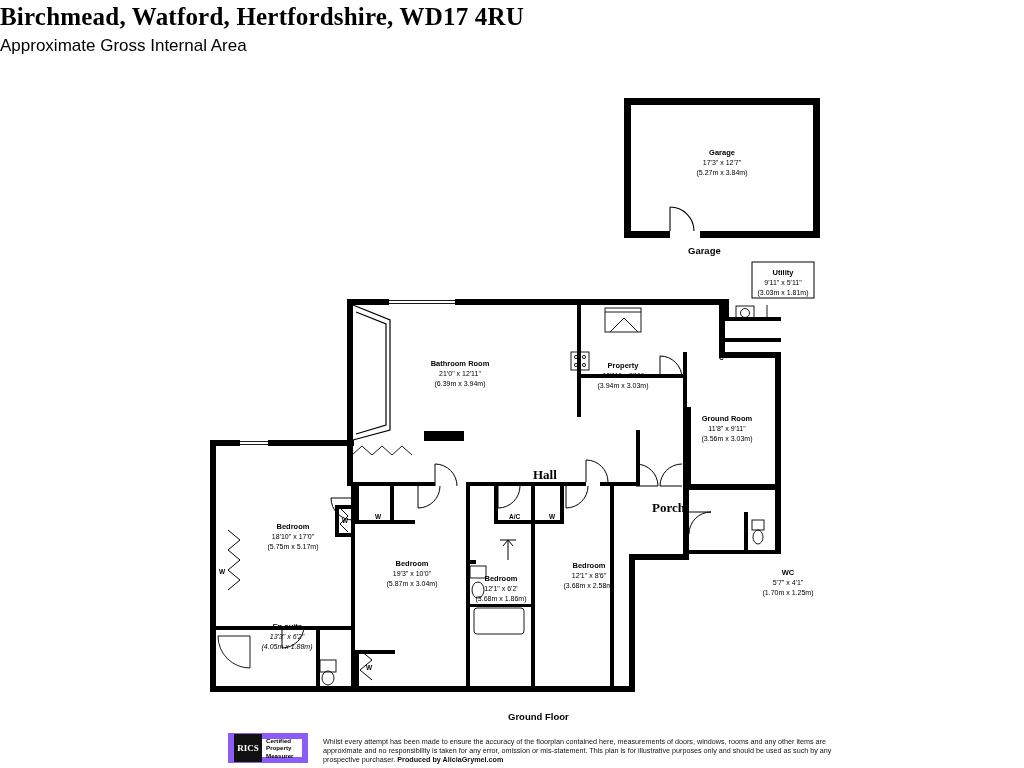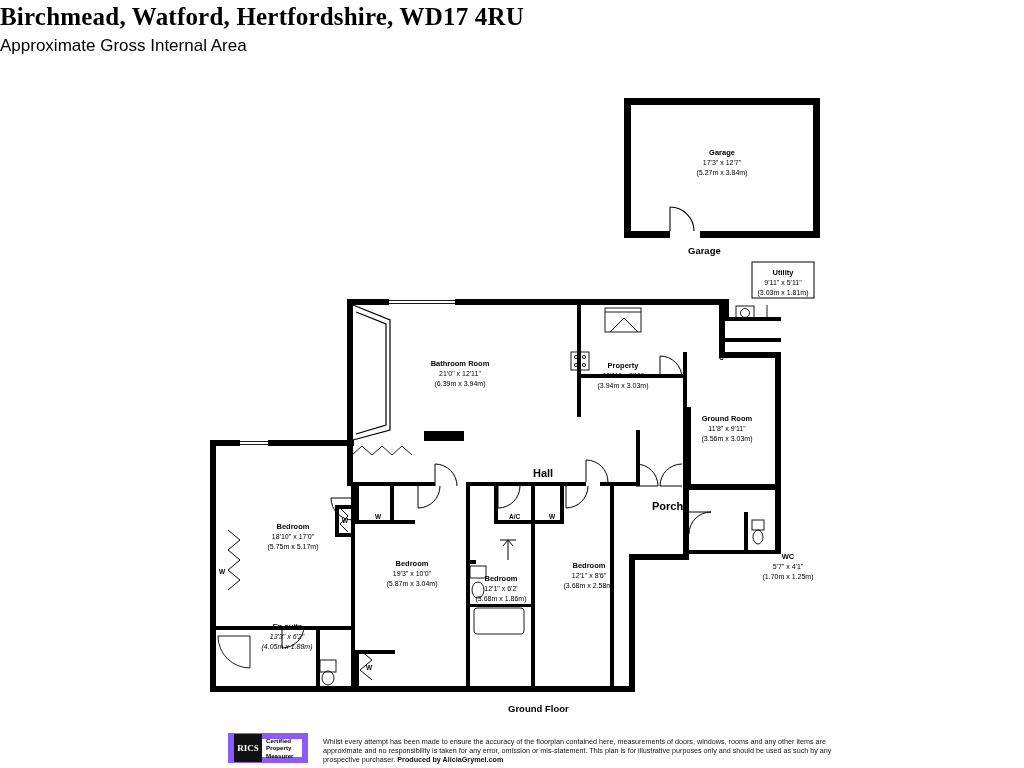--- a/index.html
+++ b/index.html
@@ -64,31 +64,32 @@
     line-height: 9.5px;
     white-space: nowrap;
   }
   .room .rdim2 {
     font-size: 7px;
     line-height: 9.5px;
     white-space: nowrap;
   }
   .plain-label {
     position: absolute;
-    font-family: Liberation Sans, sans-serif;
-    font-size: 11px;
+    font-family: Liberation Serif, serif;
+    font-size: 13px;
     font-weight: bold;
     white-space: nowrap;
   }
   .floor-label {
     position: absolute;
     font-family: "Liberation Sans", sans-serif;
     font-size: 9.5px;
     font-weight: bold;
     white-space: nowrap;
+    margin-top: 8px;
   }
   .garage-label {
     position: absolute;
     font-family: "Liberation Sans", sans-serif;
     font-size: 9.5px;
     font-weight: bold;
     white-space: nowrap;
   }
   .tiny-label {
     position: absolute;
@@ -423,21 +424,21 @@
   <div class="rdim">12'1" x 6'2'</div>
   <div class="rdim2">(3.68m x 1.86m)</div>
 </div>
 
 <div class="room" style="left:232px; top:622px; width:110px;font-style:italic;">
   <div class="rname">En-suite</div>
   <div class="rdim">13'3" x 6'2"</div>
   <div class="rdim2">(4.05m x 1.88m)</div>
 </div>
 
-<div class="room" style="left:733px; top:552px; width:110px;">
+<div class="room" style="left:733px; top:568px; width:110px;">
   <div class="rname">WC</div>
   <div class="rdim">5'7" x 4'1"</div>
   <div class="rdim2">(1.70m x 1.25m)</div>
 </div>
 
 <div class="plain-label" style="left:533px; top:467px;">Hall</div>
 <div class="plain-label" style="left:652px; top:500px;">Porch</div>
 <div class="tiny-label" style="left:509px; top:513px;">A/C</div>
 <div class="tiny-label" style="left:342px; top:517px;">W</div>
 <div class="tiny-label" style="left:375px; top:513px;">W</div>

